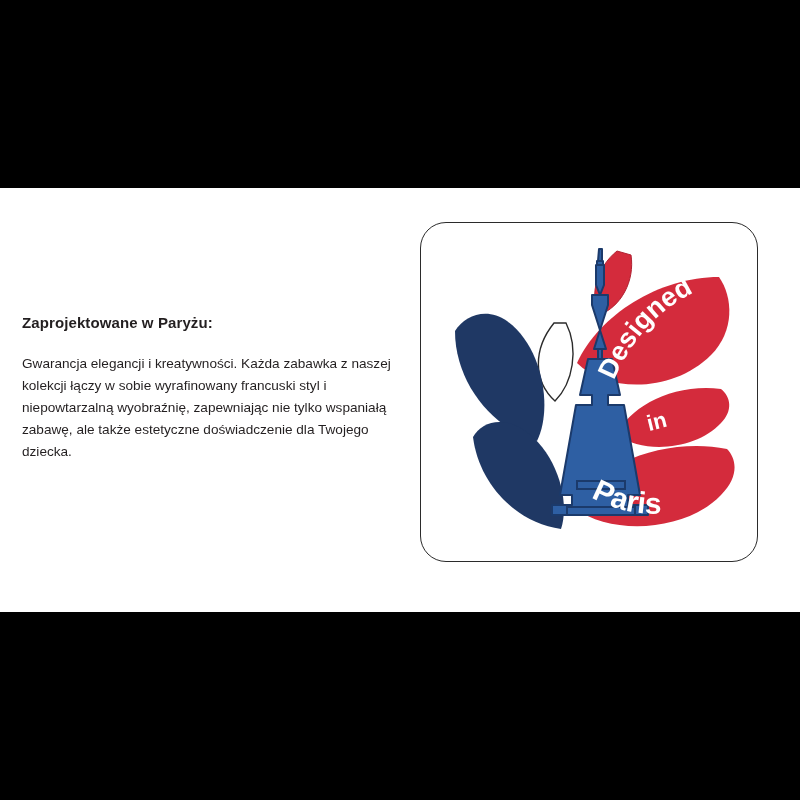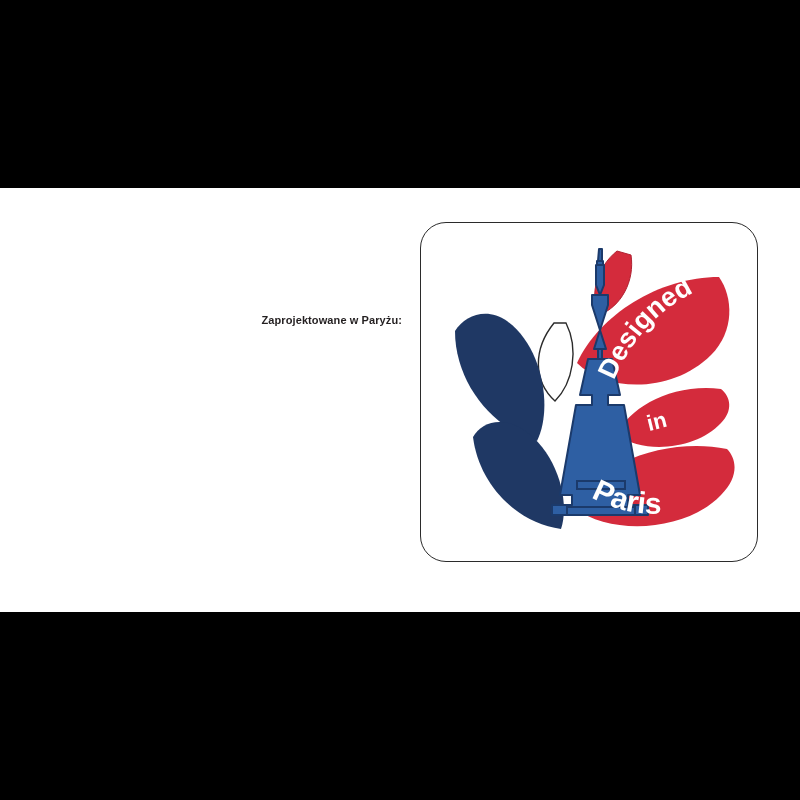--- a/index.html
+++ b/index.html
@@ -27,26 +27,25 @@
     height: 424px;
     background: #ffffff;
   }
   .text-block {
     position: absolute;
     left: 22px;
     top: 126px;
     width: 380px;
   }
   .heading {
-    font-size: 11px;
+    font-size: 15px;
     font-weight: bold;
     color: #231f20;
     margin: 0 0 22px 0;
     letter-spacing: 0.1px;
-    text-align: right;
   }
   .body-copy {
     font-size: 13.6px;
     line-height: 1.62;
     color: #231f20;
     margin: 0;
   }
   .logo-wrap {
     position: absolute;
     left: 420px;
@@ -72,20 +71,21 @@
 </style>
 </head>
 <body>
 
 <div class="stage">
 
   <div class="content-band">
 
     <div class="text-block">
       <p class="heading">Zaprojektowane w Paryżu:</p>
+      <p class="body-copy">Gwarancja elegancji i kreatywności. Każda zabawka z naszej kolekcji łączy w sobie wyrafinowany francuski styl i niepowtarzalną wyobraźnię, zapewniając nie tylko wspaniałą zabawę, ale także estetyczne doświadczenie dla Twojego dziecka.</p>
     </div>
 
     <div class="logo-wrap">
       <div class="logo-card">
         <svg width="338" height="340" viewBox="0 0 338 340" xmlns="http://www.w3.org/2000/svg">
 
           <path d="M133 100 C112 126 112 158 134 178 C152 160 158 126 145 100 Z" fill="#ffffff" stroke="#2b2b2b" stroke-width="1.4"></path>
 
           <path d="M196 28 C176 44 168 72 178 92 C200 84 214 58 210 32 Z" fill="#d42b3c" stroke="#b02232" stroke-width="1"></path>
 

